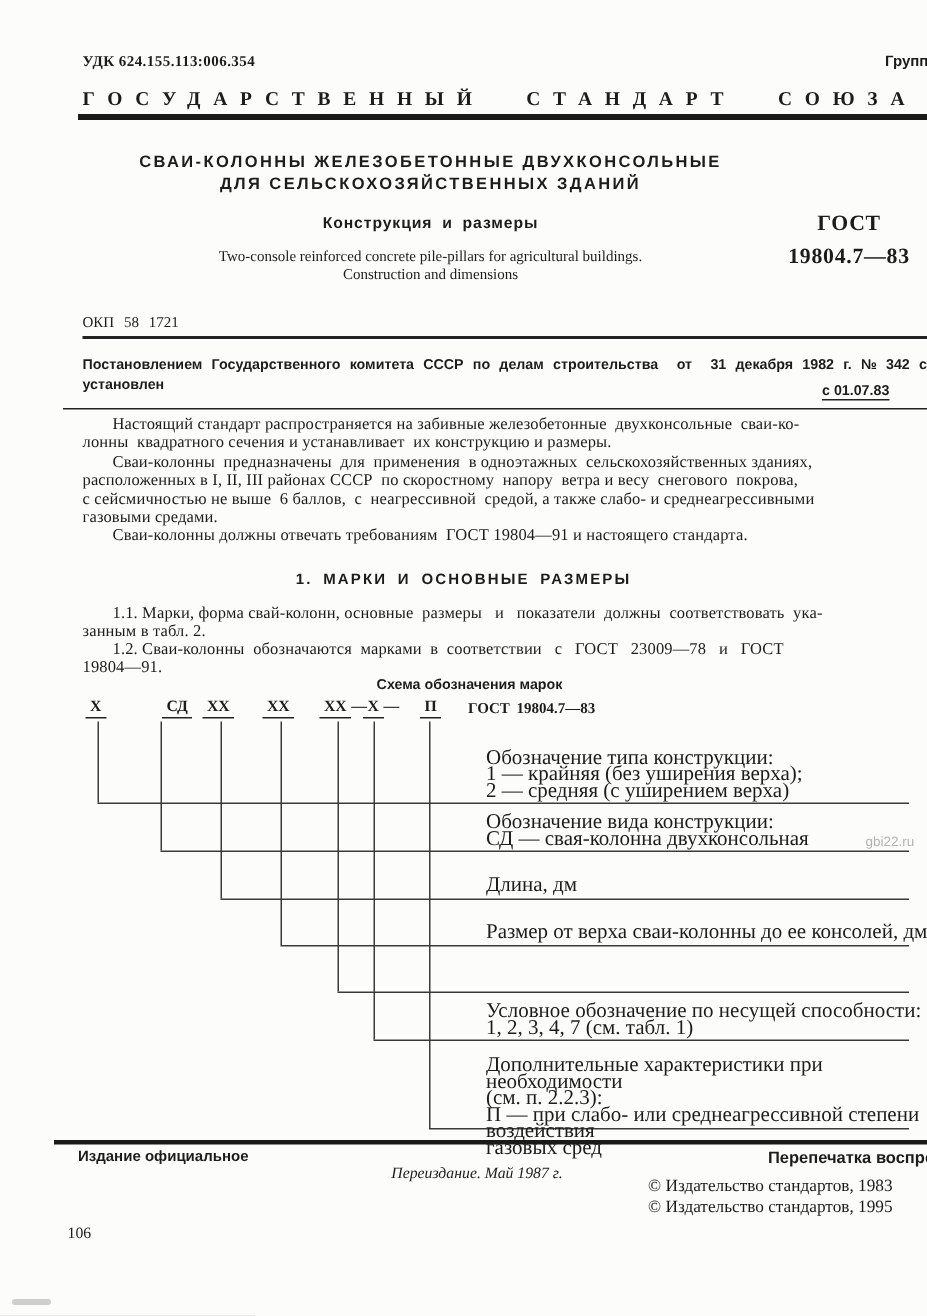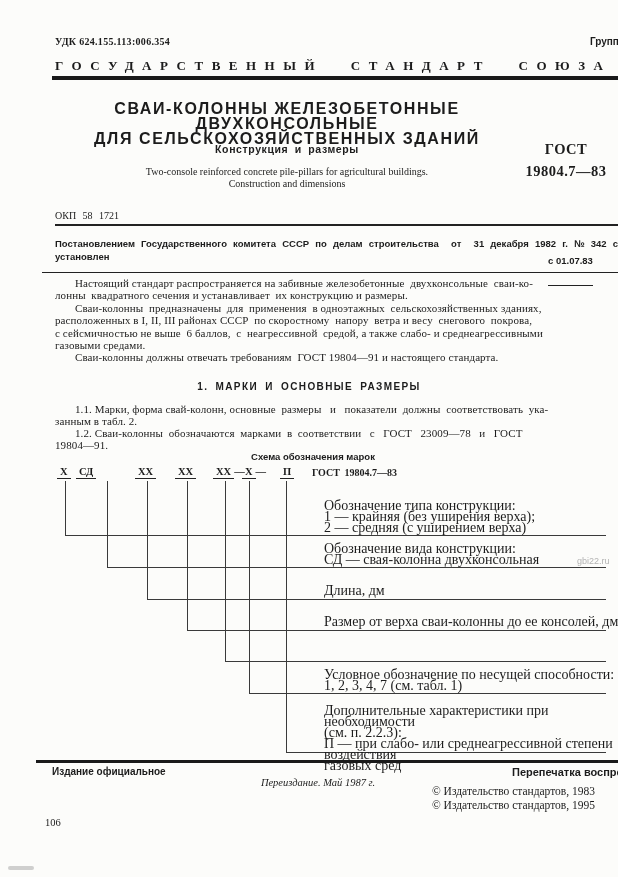--- a/index.html
+++ b/index.html
@@ -10,30 +10,30 @@
   .b{font-weight:bold;}
   .pre{white-space:pre-wrap;}
   .nowrap{white-space:pre;}
   .ctr{text-align:center;}
 
   .udk{left:55px;top:36px;font-size:10px;letter-spacing:.3px;}
   .group{left:555px;top:36px;font-size:10px;white-space:nowrap;margin-left:35px;}
   .banner{left:55px;top:58px;width:600px;font-size:13px;letter-spacing:8.5px;word-spacing:16px;white-space:nowrap;}
   .banner-bar{left:52px;top:76px;width:566px;height:4px;background:#1a1a1a;}
 
-  .title{left:40px;top:101px;width:494px;font-size:16px;letter-spacing:1.6px;line-height:15px;}
+  .title{left:40px;top:101px;width:494px;font-size:11px;letter-spacing:1.6px;line-height:15px;}
   .subtitle{left:40px;top:143px;width:494px;font-size:10.5px;letter-spacing:.6px;word-spacing:3px;}
   .english{left:40px;top:166px;width:494px;font-size:10px;line-height:11.5px;}
   .gost-box{left:516px;top:138px;width:100px;font-size:14.5px;line-height:22px;letter-spacing:.5px;}
   .okp{left:55px;top:210px;font-size:10px;word-spacing:4px;}
   .rule1{left:55px;top:224px;width:563px;height:1.5px;background:#222;}
 
   .decree1{left:55px;top:237px;width:620px;font-size:9.5px;word-spacing:3.5px;line-height:13px;}
   .decree2{left:55px;top:251px;font-size:9.5px;}
-  .eff-date{left:548px;top:255px;font-size:9.5px;border-bottom:1px solid #222;padding-bottom:19px;white-space:nowrap;}
+  .eff-date{left:548px;top:255px;font-size:9.5px;border-bottom:1px solid #222;padding-bottom:0;white-space:nowrap;}
   .rule2{left:42px;top:272px;width:576px;height:1.2px;background:#222;}
 
   .para{left:55px;top:0;width:620px;font-size:11px;line-height:12.4px;text-indent:20px;letter-spacing:.1px;}
   .p1{top:277px;}.p2{top:302px;}.p3{top:351px;}
   .sec-head{left:55px;top:381px;width:508px;font-size:10px;letter-spacing:1.4px;word-spacing:3px;}
   .p11{top:403px;}.p12{top:427px;}
 
   .scheme-cap{left:228px;top:451px;width:170px;font-size:9.5px;}
   .diagram{left:0;top:464px;width:618px;height:300px;}
   .sym{position:absolute;top:2px;font-size:10.5px;font-weight:bold;white-space:nowrap;}
@@ -90,21 +90,21 @@
   <div class="abs sec-head b sans ctr">1. МАРКИ И ОСНОВНЫЕ РАЗМЕРЫ</div>
   <div class="abs para p11 pre">1.1. Марки, форма свай-колонн, основные  размеры   и   показатели  должны  соответствовать  ука-
 занным в табл. 2.</div>
   <div class="abs para p12 pre">1.2. Сваи-колонны  обозначаются  марками  в  соответствии   с   ГОСТ   23009—78   и   ГОСТ
 19804—91.</div>
 
   <div class="abs scheme-cap b sans ctr">Схема обозначения марок</div>
 
   <div class="abs diagram">
     <span class="sym" style="left:57px"><span class="u">Х</span><span></span></span>
-    <span class="sym" style="left:76px"><span class="u">СД</span><span></span></span>
+    <span class="sym" style="left:108px"><span class="u">СД</span><span></span></span>
     <span class="sym" style="left:135px"><span class="u">ХХ</span><span></span></span>
     <span class="sym" style="left:175px"><span class="u">ХХ</span><span></span></span>
     <span class="sym" style="left:213px"><span class="u">ХХ</span><span>—</span></span>
     <span class="sym" style="left:242px"><span class="u">Х</span><span>—</span></span>
     <span class="sym" style="left:280px"><span class="u">П</span><span></span></span>
     <span class="gost-ref">ГОСТ 19804.7—83</span>
 
     <div class="vl" style="left:65px;height:54px"></div>
     <div class="vl" style="left:107px;height:86px"></div>
     <div class="vl" style="left:147px;height:118px"></div>

